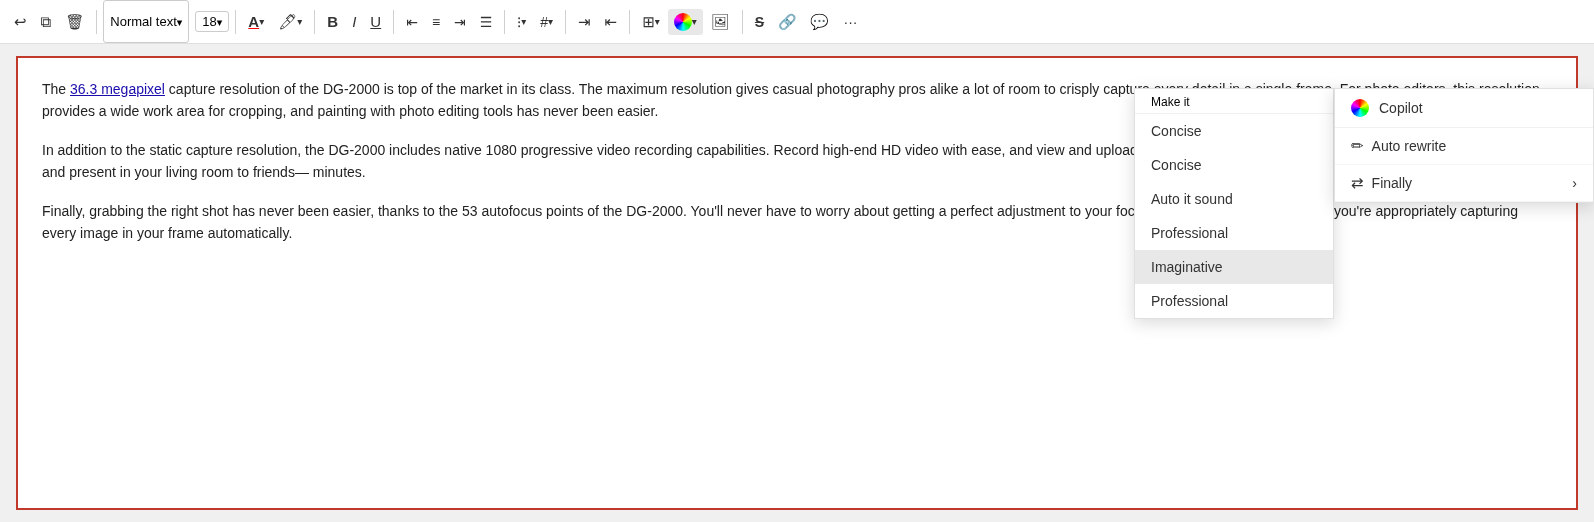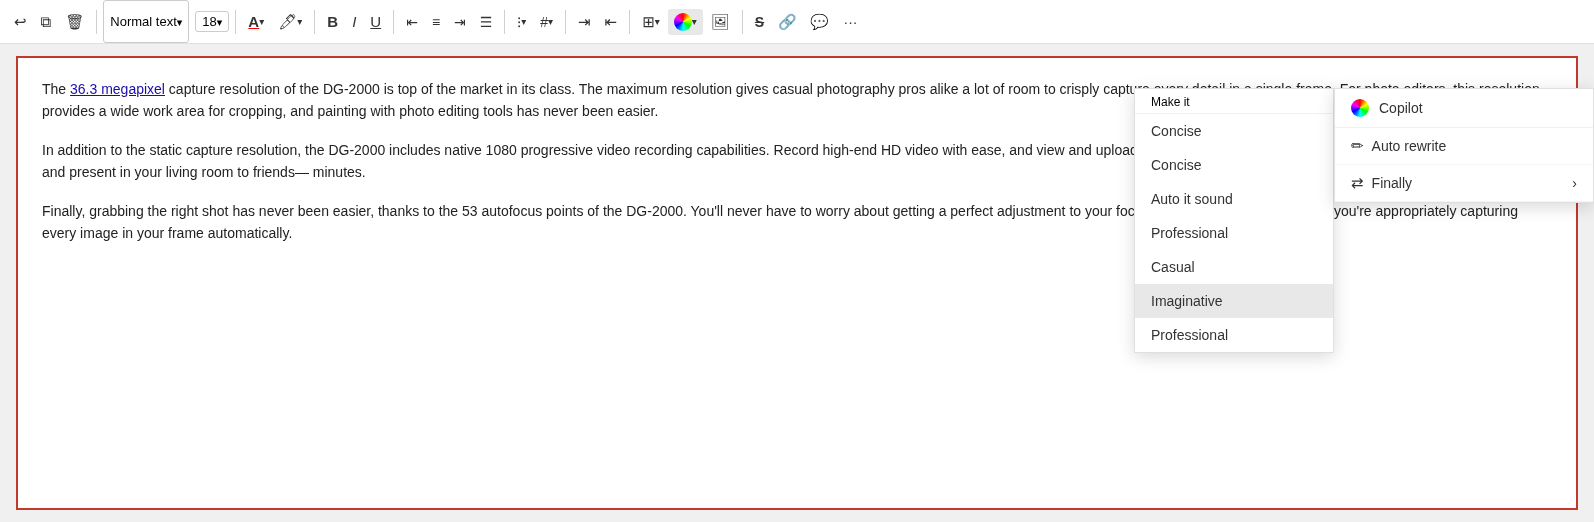--- a/index.html
+++ b/index.html
@@ -316,23 +316,20 @@
     </div>
     <div class="submenu-item">
       <span>Concise</span>
     </div>
     <div class="submenu-item">
       <span>Auto it sound</span>
     </div>
     <div class="submenu-item">
       <span>Professional</span>
     </div>
-    <div class="submenu-item">
-      <span>Casual</span>
-    </div>
     <div class="submenu-item active">
       <span>Imaginative</span>
     </div>
     <div class="submenu-item">
       <span>Professional</span>
     </div>
   </div>
 
   <div class="copilot-panel">
 

